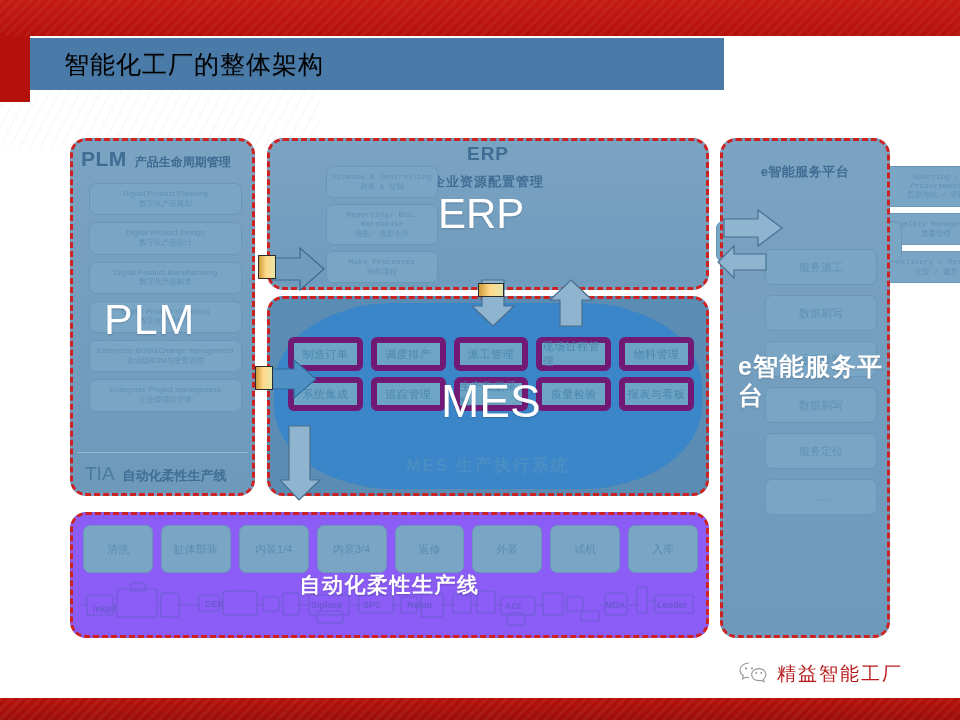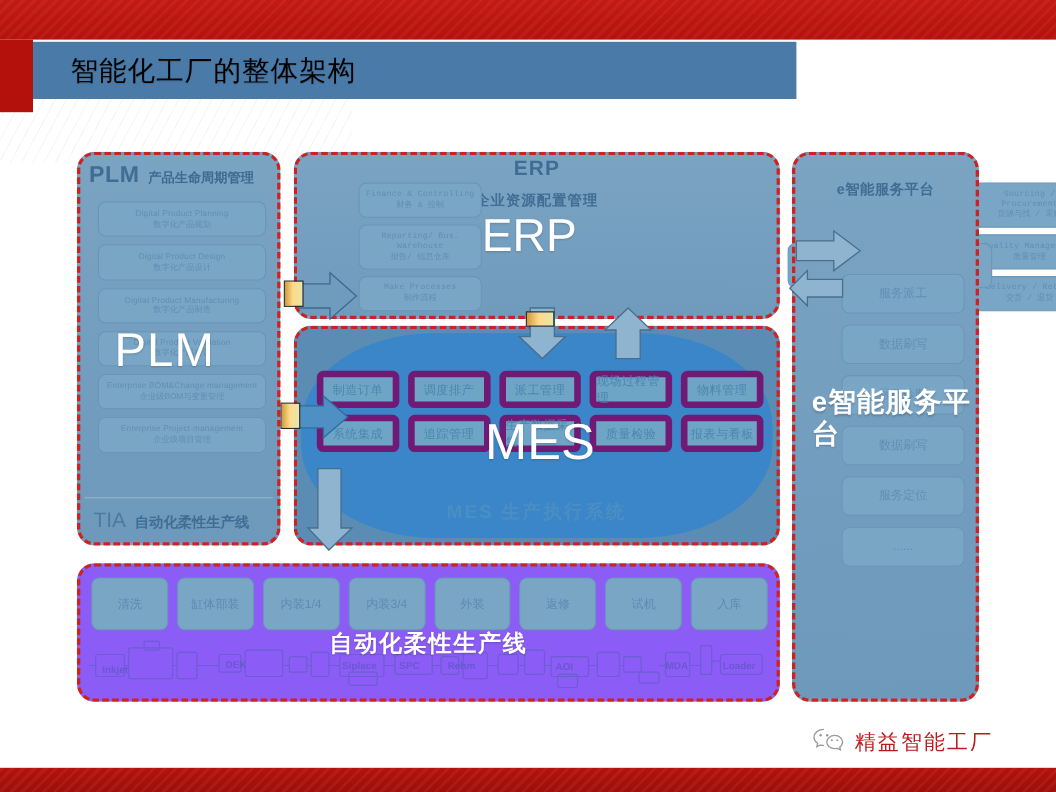--- a/index.html
+++ b/index.html
@@ -346,22 +346,22 @@
       </div>
   </div>
   <div class="big-white" id="esvc-big">e智能服务平台</div>
 
   <div class="dash" id="line">
     <div class="line-row" id="line-row">
         <div class="line-cell">清洗</div>
         <div class="line-cell">缸体部装</div>
         <div class="line-cell">内装1/4</div>
         <div class="line-cell">内装3/4</div>
+        <div class="line-cell">返修</div>
         <div class="line-cell">外装</div>
-        <div class="line-cell">返修</div>
         <div class="line-cell">试机</div>
         <div class="line-cell">入库</div>
       </div>
     <div class="line-caption">自动化柔性生产线</div>
     <div class="line-bg">
       <svg viewBox="0 0 620 52" preserveAspectRatio="none" aria-hidden="true">
         <g fill="none" stroke="#2b5f86" stroke-width="1.1">
           <rect x="6" y="14" width="26" height="20" rx="2"></rect>
           <rect x="36" y="8" width="40" height="28" rx="2"></rect>
           <rect x="50" y="2" width="14" height="8" rx="1"></rect>

